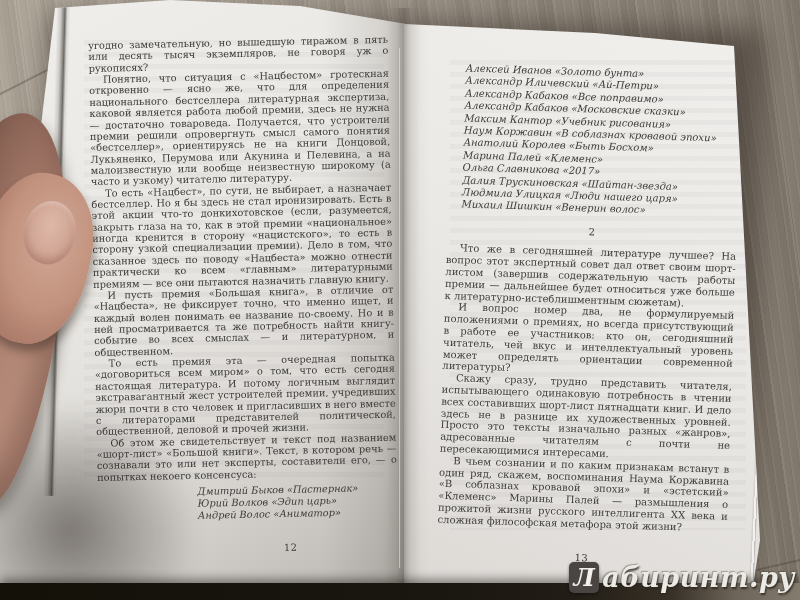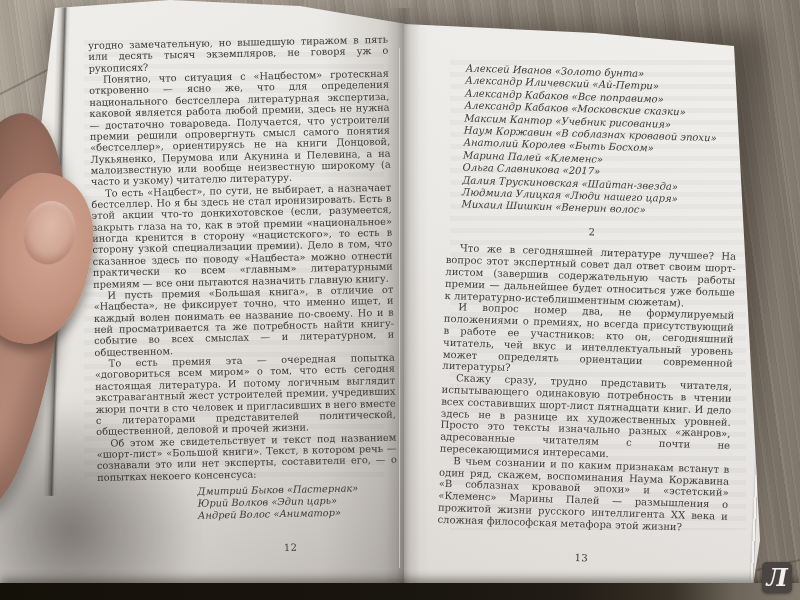--- a/index.html
+++ b/index.html
@@ -143,15 +143,16 @@
 
   <div class="hand-palm"></div>
   <div class="hand-thumb">
     <div class="thumb-nail"></div>
   </div>
 
   <div class="table-dark"></div>
 
   <div class="watermark">
     <span class="wm-logo">Л</span>
+    <span class="wm-text">абиринт.ру</span>
   </div>
 
 </div>
 
 </body></html>

